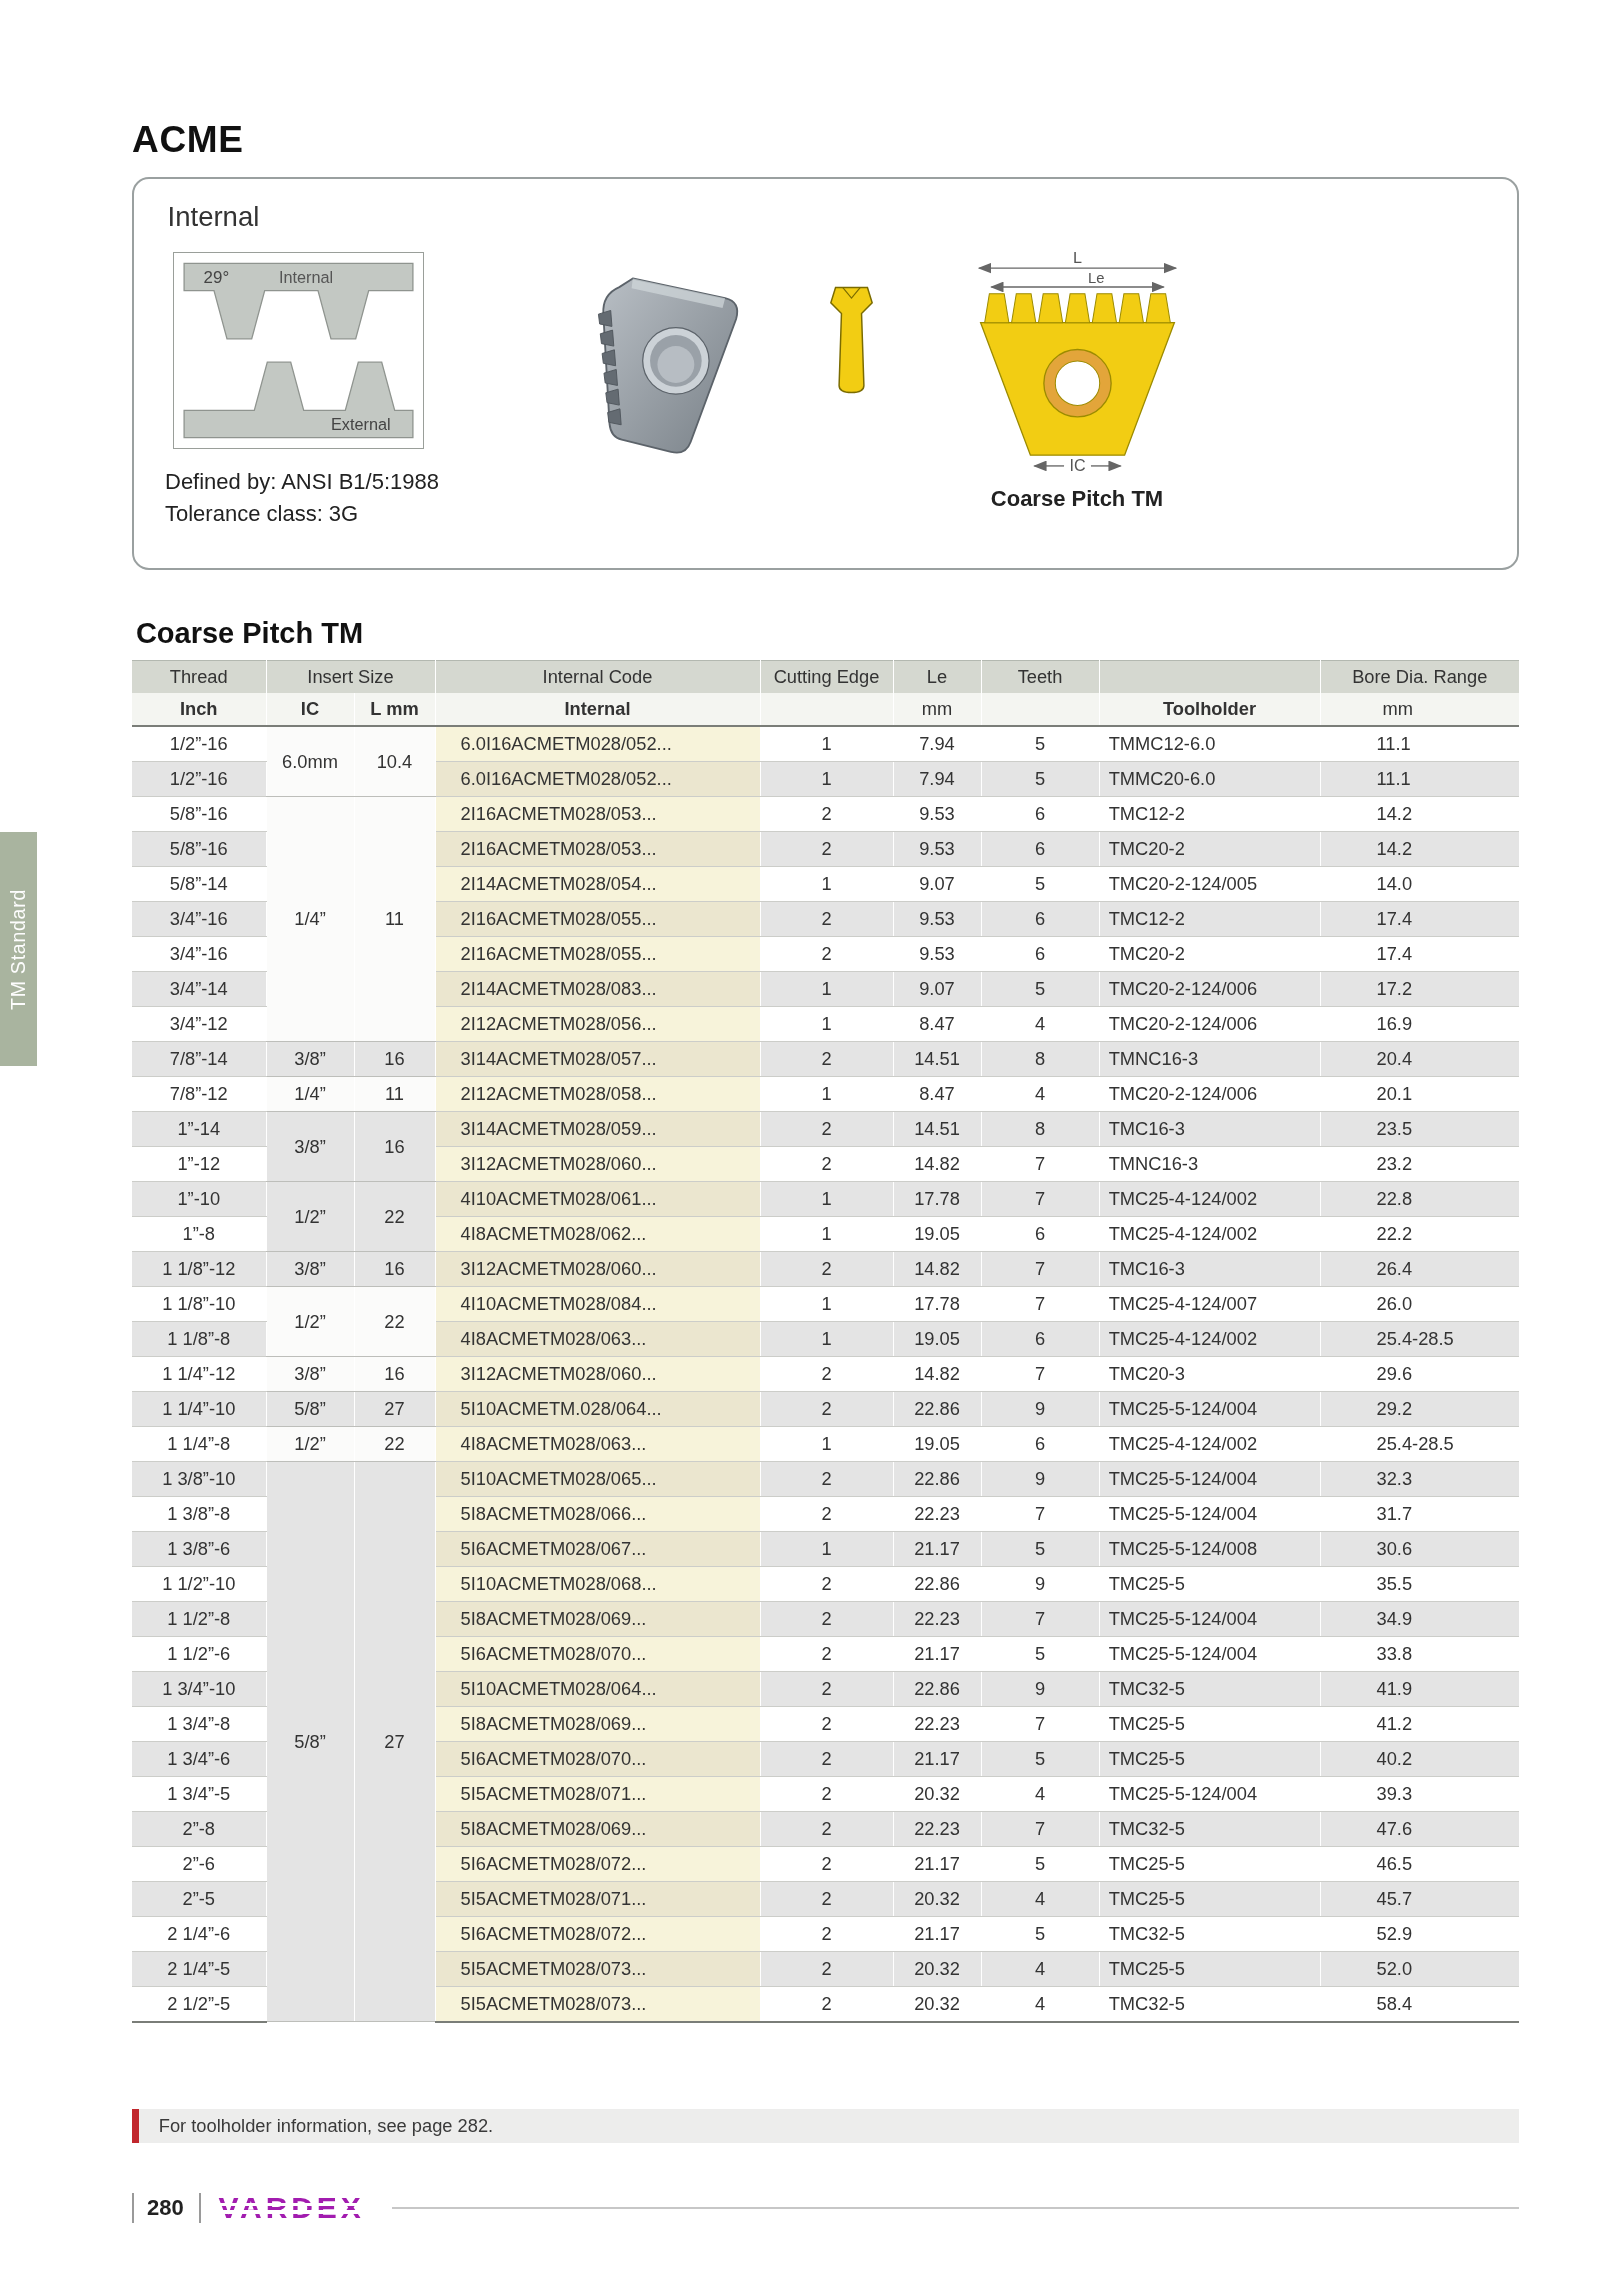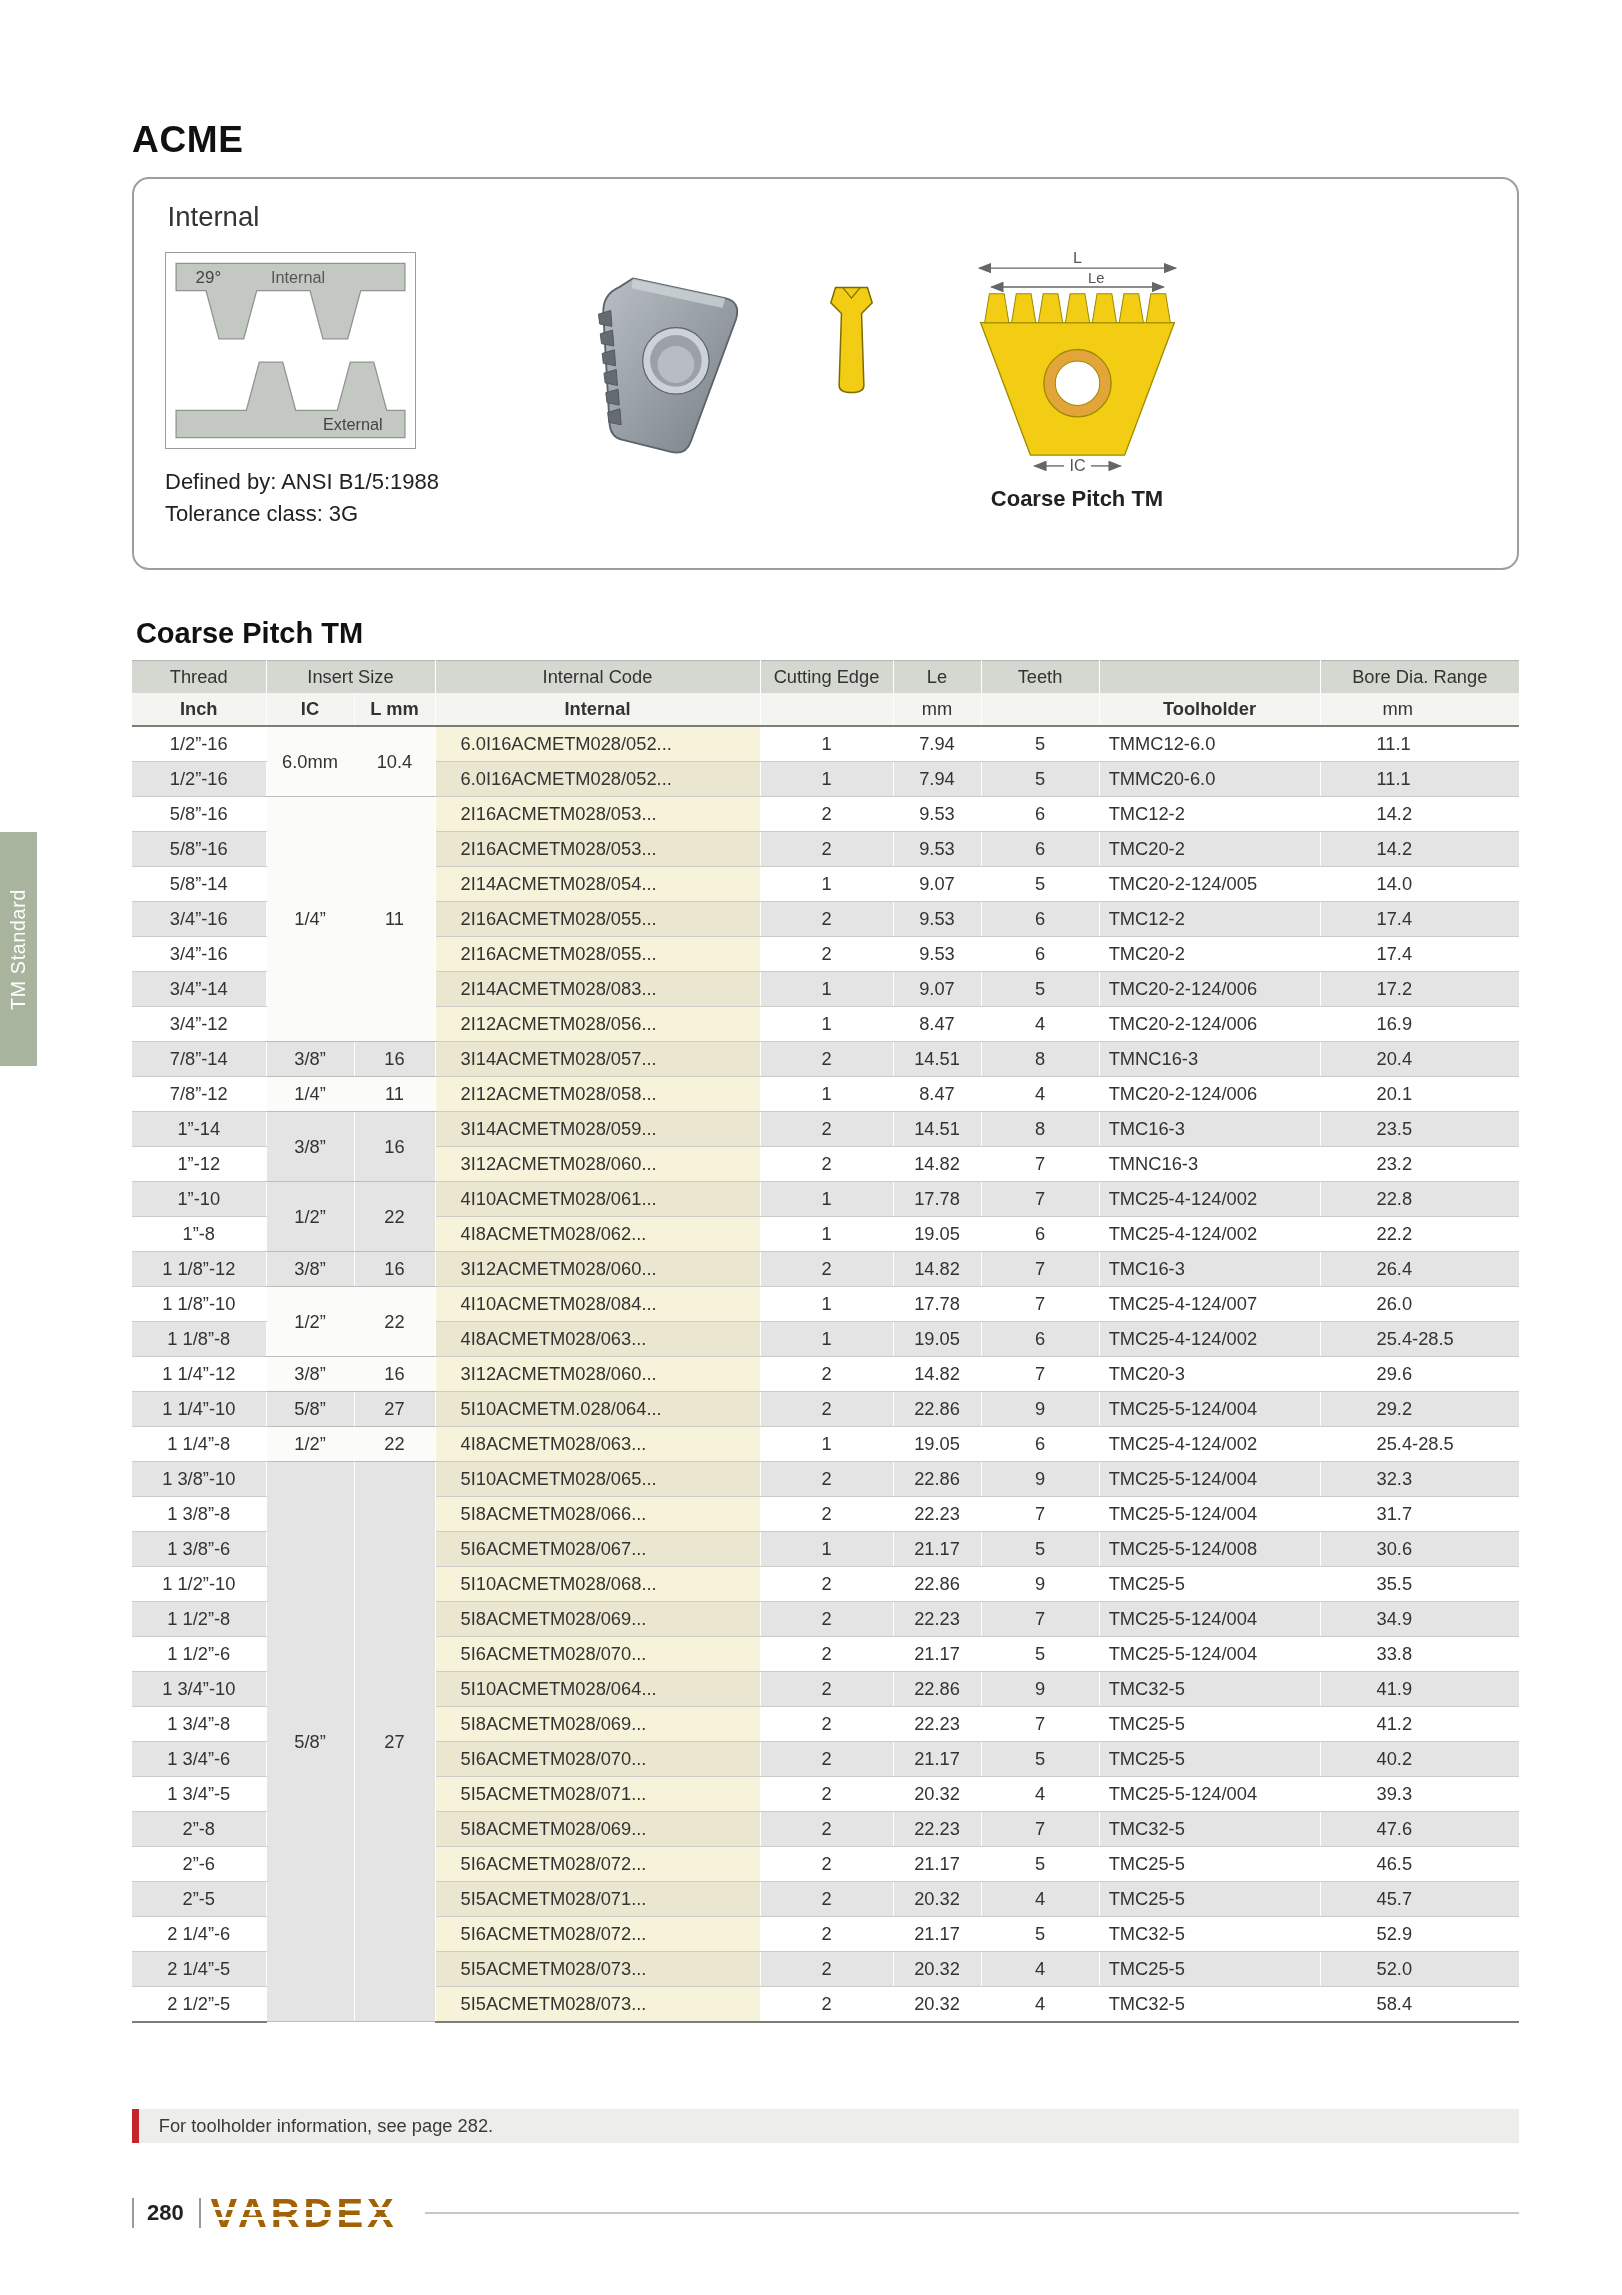--- a/index.html
+++ b/index.html
@@ -13,21 +13,21 @@
   .side-tab span { writing-mode: vertical-rl; transform: rotate(180deg); font-size: 19.6px; color: #fdfdfd; letter-spacing: 0.7px; }
 
   
   h1.page-title { font-size: 37px; font-weight: bold; letter-spacing: 0.7px; color: #111; margin-bottom: 15.7px; }
 
   
   .info-box { height: 393px; border: 2px solid #9aa0a0; border-radius: 17px; padding: 18.3px 31px 19.6px; margin-top: 1.3px; }
   .info-heading { font-size: 27.5px; font-weight: 400; color: #333; margin: 3.9px 0 19.6px 2.6px; }
   .info-body { display: flex; align-items: flex-start; }
   .profile-col { width: 275px; }
-  .profile-frame { width: 251px; height: 197px; border: 1.3px solid #9a9f9a; background: #fff; }
+  .profile-frame { width: 251px; height: 197px; border: 1.3px solid #9a9f9a; background: #fff; margin-left: 8px; }
   .defined-text { margin-top: 17px; font-size: 22px; color: #222; line-height: 1.45; }
   .insert-3d { margin-left: 124px; margin-top: 6.5px; }
   .insert-small { margin-left: 46px; margin-top: 26px; }
   .pitch-col { margin-left: 62px; width: 262px; text-align: center; }
   .pitch-caption { font-size: 22px; font-weight: bold; color: #222; margin-top: 9.2px; }
   svg text { font-family: "Liberation Sans", sans-serif; }
 
   
   h2.section-title { font-size: 29px; font-weight: bold; color: #111; margin: 47px 0 10.5px 3.9px; }
 
@@ -53,21 +53,21 @@
 
   
   .note-bar { display: flex; align-items: center; margin-top: 86px; width: 1387px; height: 34px; background: #ededec; }
   .note-accent { width: 7.2px; height: 34px; background: #c1272d; flex: none; }
   .note-text { margin-left: 19.6px; font-size: 18.3px; color: #3a3a3a; }
 
   
   .page-footer { display: flex; align-items: center; margin-top: 48px; width: 1387px; }
   .foot-sep { width: 2px; height: 30px; background: #9a9a9a; flex: none; }
   .page-number { font-size: 22px; font-weight: bold; color: #222; margin: 0 15.7px 0 13px; }
-  .brand-logo { position: relative; font-size: 40px; font-weight: 800; letter-spacing: 3.9px; color: #a16207; margin-left: 9px; flex: none; }
+  .brand-logo { position: relative; font-size: 30px; font-weight: 800; letter-spacing: 3.9px; color: #a21caf; margin-left: 17px; flex: none; }
   .brand-logo::before, .brand-logo::after { content: ""; position: absolute; left: -1.3px; right: -1.3px; height: 3.3px; background: #fff; }
   .brand-logo::before { top: 36%; } .brand-logo::after { top: 58%; }
   .footer-line { flex: 1; height: 2px; background: #c7c7c7; margin-left: 27.5px; }
 </style>
 </head>
 <body>
 
 <div class="page">
 
   <div class="side-tab">

